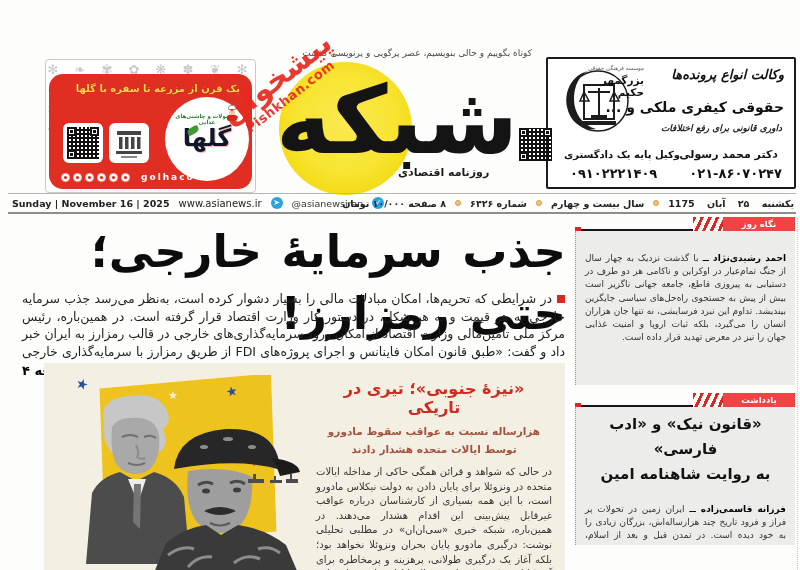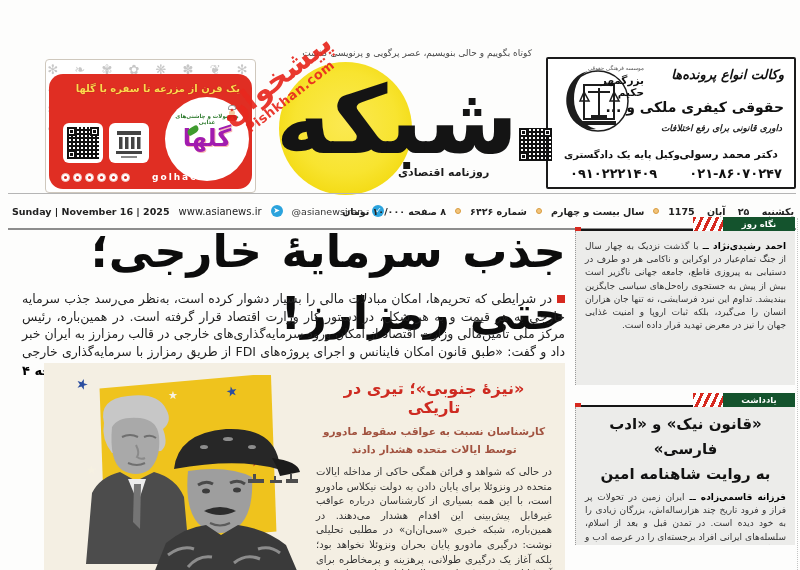--- a/index.html
+++ b/index.html
@@ -13,42 +13,42 @@
               background:#fff; border:1px solid #cfc8bd; border-radius:4px; overflow:hidden; }
   .spice-doodles { position:absolute; inset:0; color:#b9b9b9; font-size:13px; letter-spacing:6px;
                    line-height:20px; overflow:hidden; text-align:center; opacity:.8; }
   .golha-red { position:absolute; left:3px; right:3px; top:14px; bottom:3px;
                background:#e02e23; border-radius:14px; }
   .golha-slogan { position:absolute; top:9px; right:12px; font-size:10px; font-weight:bold;
                   color:#ffd84d; direction:rtl; text-shadow:0 0 1px #8c1a12;text-align:right; }
   .golha-circle { position:absolute; right:5px; top:25px; width:80px; height:80px; background:#fff;
                   border-radius:50%; box-shadow:0 0 0 2px #fff; text-align:center; }
   .golha-tag { margin-top:14px; font-size:5.5px; color:#2d7a2d; direction:rtl; font-weight:bold; }
-  .golha-brand { font-size:24px; font-weight:bold; color:#a21caf; direction:rtl; line-height:26px;
+  .golha-brand { font-size:24px; font-weight:bold; color:#0f172a; direction:rtl; line-height:26px;
                  text-shadow:1px 1px 0 #f9b8b2; }
   .golha-leaf { position:absolute; left:20px; top:28px; width:12px; height:7px; background:#3f9b2f;
                 border-radius:50% 2px 50% 2px; transform:rotate(-28deg); }
   .chef { position:absolute; right:8px; top:6px; width:14px; height:16px; }
   .chef .hat { position:absolute; top:0; left:3px; width:8px; height:5px; background:#fff;
                border:1px solid #999; border-radius:3px 3px 0 0; }
   .chef .face { position:absolute; top:5px; left:4px; width:6px; height:6px; background:#f3c9a0;
                 border-radius:50%; }
   .chef .body { position:absolute; top:10px; left:2px; width:10px; height:6px; background:#d8231a;
                 border-radius:2px; }
   .white-tile { position:absolute; width:40px; height:40px; background:#fff; border-radius:6px; }
   .qr { position:relative; background-image:
           repeating-linear-gradient(0deg,#111 0 2px,transparent 2px 4px),
           repeating-linear-gradient(90deg,#111 0 2px,transparent 2px 4px); }
   .finder { position:absolute; width:9px; height:9px; background:#fff; border:2px solid #111; }
   .finder::after { content:""; position:absolute; inset:1px; background:#111; }
   .unesco { position:absolute; inset:4px; }
   .social-row { position:absolute; left:12px; bottom:7px; display:flex; align-items:center; gap:3px; }
   .soc { width:9px; height:9px; border-radius:50%; background:#fff; border:1px solid #f5bdb8; }
   .soc::after { content:""; display:block; width:3px; height:3px; margin:2.5px auto; background:#d8231a; border-radius:50%; }
-  .golha-handle { color:#fff; font-weight:bold; font-size:9px; letter-spacing:2px; margin-left:19px;text-align:center; }
+  .golha-handle { color:#fff; font-weight:bold; font-size:9px; letter-spacing:2px; margin-left:8px;text-align:center; }
 
   
   .watermark { position:absolute; left:216px; top:62px; width:130px; text-align:center;
                transform:rotate(-38deg); z-index:30; color:#e8281e; opacity:.92; pointer-events:none; }
   .wm-fa { font-size:30px; font-weight:bold; direction:rtl; line-height:30px; }
   .wm-en { font-size:13px; font-weight:bold; letter-spacing:.5px; }
 
   
   .tagline { position:absolute; left:295px; top:48px; width:237px; font-size:9px; color:#4a4a4a;
              direction:rtl; text-align:right; }
@@ -71,21 +71,21 @@
             color:#222; direction:rtl; }
   .law-logo { position:absolute; left:10px; top:6px; width:86px; height:88px; }
   .law-logo-sub { position:absolute; left:30px; top:0; font-size:5.5px; color:#555; direction:rtl; }
   .law-logo-title { position:absolute; left:28px; top:9px; font-size:10.5px; font-weight:bold; color:#111; direction:rtl; }
   .law-name { position:absolute; right:16px; bottom:26px; font-size:11px; font-weight:bold; color:#111; direction:rtl; }
   .law-phone1 { position:absolute; right:12px; bottom:6px; font-size:13px; font-weight:bold; color:#111; direction:ltr; }
   .law-role { position:absolute; left:16px; bottom:27px; font-size:10px; font-weight:bold; color:#111; direction:rtl; }
   .law-phone2 { position:absolute; left:22px; bottom:6px; font-size:13px; font-weight:bold; color:#111; direction:ltr; }
 
   
-  .date-bar { position:absolute; left:8px; right:4px; top:193px; height:37px;
+  .date-bar { position:absolute; left:8px; right:4px; top:193px; height:21px;
               border-top:1px solid #b5b5b5; border-bottom:2px solid #8d8d8d; }
   .db-left { position:absolute; left:4px; top:0; height:100%; display:flex; align-items:center; gap:9px; }
   .db-date-en { font-size:9.5px; font-weight:bold; color:#222; }
   .db-site { font-size:10px; font-weight:normal; color:#222; }
   .db-handle { font-size:9.5px; color:#333; }
   .blue-icon { width:12px; height:12px; border-radius:50%; background:#2ba3dd; color:#fff; font-size:8px;
                line-height:12px; text-align:center; font-weight:bold; }
   .db-right { position:absolute; right:2px; top:0; height:100%; display:flex; align-items:center;
               direction:rtl; gap:9px; }
   .db-right span.txt { font-size:9.5px; font-weight:bold; color:#222; direction:rtl; }
@@ -113,28 +113,28 @@
   .ftext { position:absolute; left:272px; top:12px; width:236px; direction:rtl; }
   .fhead { color:#ce2b21; font-size:16px; font-weight:bold; text-align:center; margin-top:4px; }
   .fsub { color:#a1523f; font-size:10.5px; font-weight:bold; text-align:center; line-height:18px; margin-top:5px; }
   .fsub2 { margin-top:0; }
   .fbody { margin-top:7px; font-size:10px; line-height:14.6px; text-align:justify; color:#333; }
 
   
   .sec-hdr { position:absolute; left:575px; width:220px; height:14px; }
   .hdr-line { position:absolute; left:0; right:0; bottom:0; height:2px; background:#151515; }
   .hdr-sq { position:absolute; left:0; bottom:-2px; width:6px; height:6px; background:#d7291f; }
-  .hdr-label { position:absolute; right:0; bottom:0; width:72px; height:14px; background:#14532d;
+  .hdr-label { position:absolute; right:0; bottom:0; width:72px; height:14px; background:#ef4444;
                color:#fff; font-size:8.5px; font-weight:bold; line-height:14px; text-align:center; direction:rtl; }
   .hdr-stripes { position:absolute; right:72px; bottom:0; width:30px; height:14px;
                  background:repeating-linear-gradient(115deg, #d7291f 0 3px, #ffffff 3px 7px); }
   .gray-box { position:absolute; left:575px; width:220px; background:#ececea;
               border-left:1px dotted #9a9a9a; padding:5px 9px 4px 9px; overflow:hidden; }
   .atitle { font-size:15px; font-weight:bold; line-height:25px; text-align:center; color:#121212; direction:rtl; }
-  .abody { margin-top:4px; font-size:9px; line-height:13.2px; text-align:justify; color:#333; direction:rtl; }
+  .abody { margin-top:16px; font-size:9px; line-height:13.2px; text-align:justify; color:#333; direction:rtl; }
   .abyline { font-weight:bold; color:#000; }
 </style>
 </head>
 <body>
 
 <div class="page">
 
   <div class="ad-golha">
     <div class="spice-doodles">✻ ❧ ✾ ✿ ❋ ✽ ❦ ✻ ❧ ✾ ✿ ❋ ✽ ❦ ✻ ❧ ✾ ✿ ❋ ✽ ❦ ✻ ❧ ✾ ✿ ❋ ✽ ❦ ✻ ❧ ✾ ✿ ❋ ✽</div>
     <div class="golha-red">
@@ -281,21 +281,21 @@
         <rect x="2" y="12" width="16" height="4" fill="#4d4d4d"></rect>
         <rect x="7" y="7" width="3" height="5" fill="#4d4d4d"></rect>
         <rect x="24" y="13" width="12" height="3" fill="#4d4d4d"></rect>
         <rect x="28" y="9" width="2" height="4" fill="#4d4d4d"></rect>
         <rect x="40" y="12" width="12" height="4" fill="#4d4d4d"></rect>
         <rect x="44" y="7" width="2" height="5" fill="#4d4d4d"></rect>
       </svg>
     </div>
     <div class="ftext">
       <div class="fhead">«نیزهٔ جنوبی»؛ تیری در تاریکی</div>
-      <div class="fsub">کارشناسان نسبت به عواقب سقوط مادورو</div>
+      <div class="fsub">هزارساله نسبت به عواقب سقوط مادورو</div>
       <div class="fsub fsub2">توسط ایالات متحده هشدار دادند</div>
       <p class="fbody"><span>در حالی که شواهد و قرائن همگی حاکی از مداخله ایالات متحده در ونزوئلا برای پایان دادن به دولت نیکلاس مادورو است، با این همه بسیاری از کارشناسان درباره عواقب غیرقابل پیش‌بینی این اقدام هشدار می‌دهند. در همین‌باره، شبکه خبری «سی‌ان‌ان» در مطلبی تحلیلی نوشت: درگیری مادورو پایان بحران ونزوئلا نخواهد بود؛ بلکه آغاز یک درگیری طولانی، پرهزینه و پرمخاطره برای آمریکا است که ممکن است سال‌ها ادامه یابد و پیامدهایی غیرقابل پیش‌بینی به همراه داشته باشد.</span></p>
     </div>
   </div>
 
   <div class="sec-hdr" style="top:217px;">
     <div class="hdr-line"></div>
     <div class="hdr-sq"></div>
     <div class="hdr-stripes"></div>
     <div class="hdr-label">نگاه روز</div>

